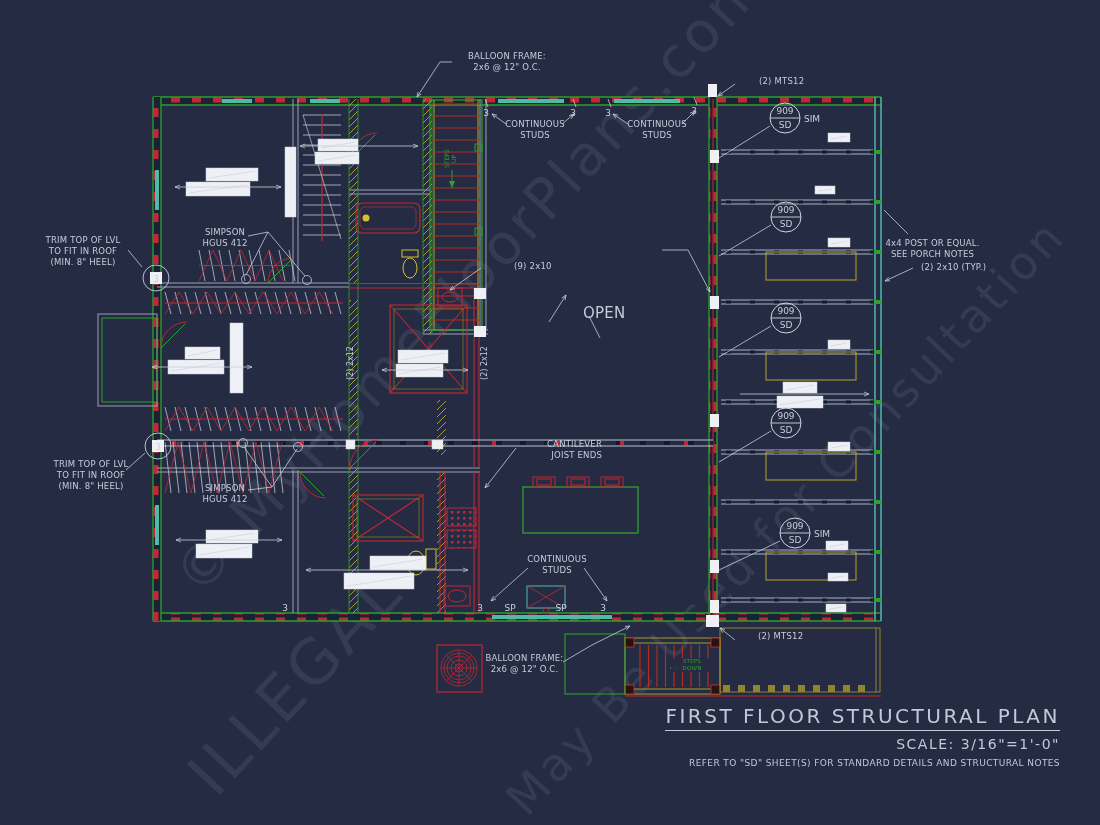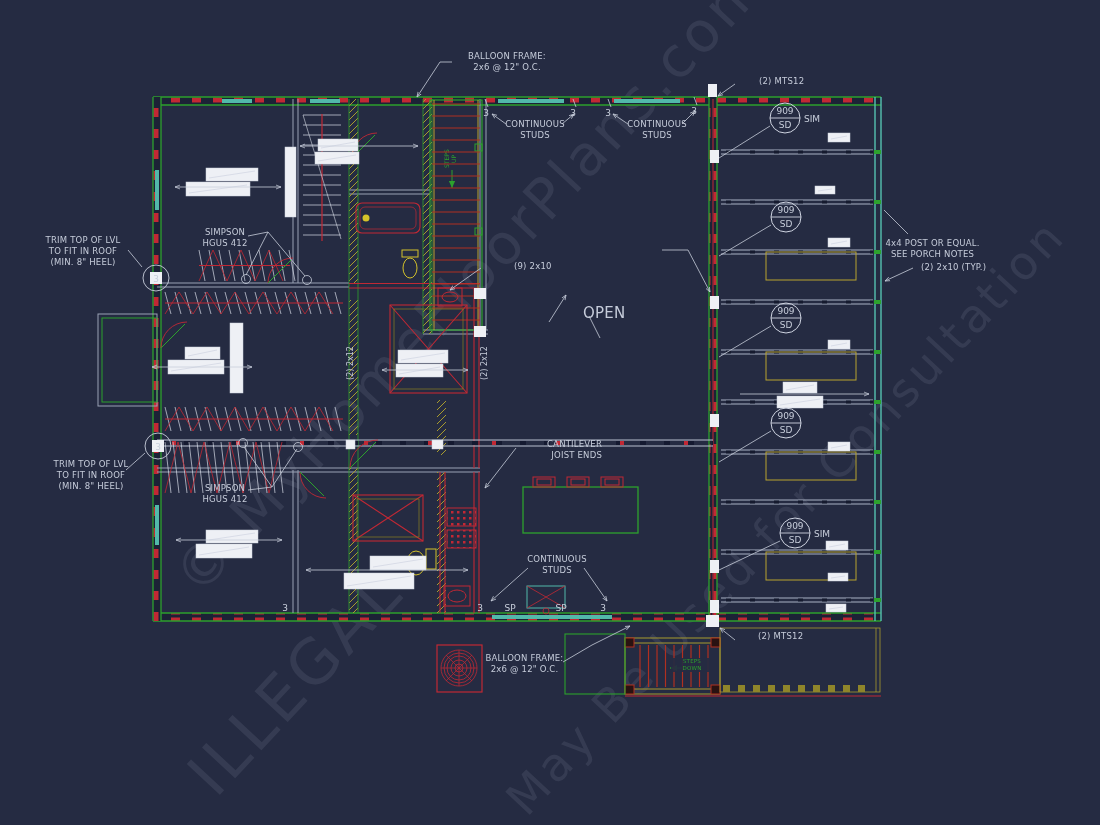--- a/index.html
+++ b/index.html
@@ -616,13 +616,18 @@
   <div class="lbl" style="left:514px;top:439px;width:88px;text-align:right;">CANTILEVER
 JOIST ENDS</div>
   <div class="lbl" style="left:880px;top:226px;width:105px;margin-top:12px;">4x4 POST OR EQUAL.
 SEE PORCH NOTES</div>
   <div class="lbl nowrap" style="left:896px;top:262px;text-align:center;">(2) 2x10 (TYP.)</div>
   <div class="lbl nowrap" style="left:489px;top:261px;">(9) 2x10</div>
   <div class="lbl" style="left:482px;top:653px;width:85px;">BALLOON FRAME:
 2x6 @ 12" O.C.</div>
   <div class="lbl" id="lbl-steps-down" style="left:671px;top:658px;width:42px;"><span>STEPS</span><br><span>DOWN</span></div>
 
+  <div id="titleblock">
+    <div id="tb-title">FIRST FLOOR STRUCTURAL PLAN</div>
+    <div id="tb-scale">SCALE: 3/16"=1'-0"</div>
+    <div id="tb-note">REFER TO "SD" SHEET(S) FOR STANDARD DETAILS AND STRUCTURAL NOTES</div>
+  </div>
 </div>
 
 </body></html>

